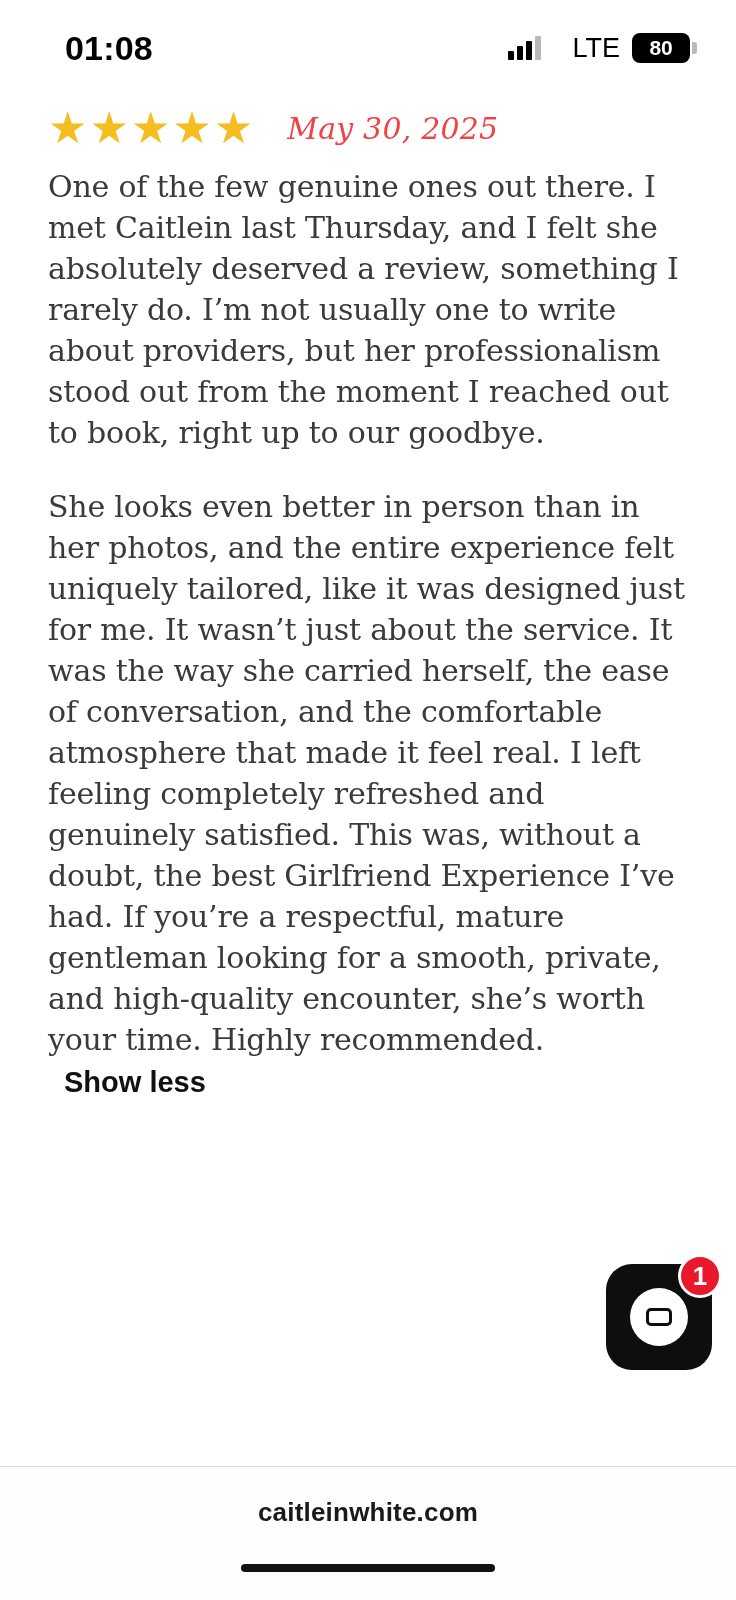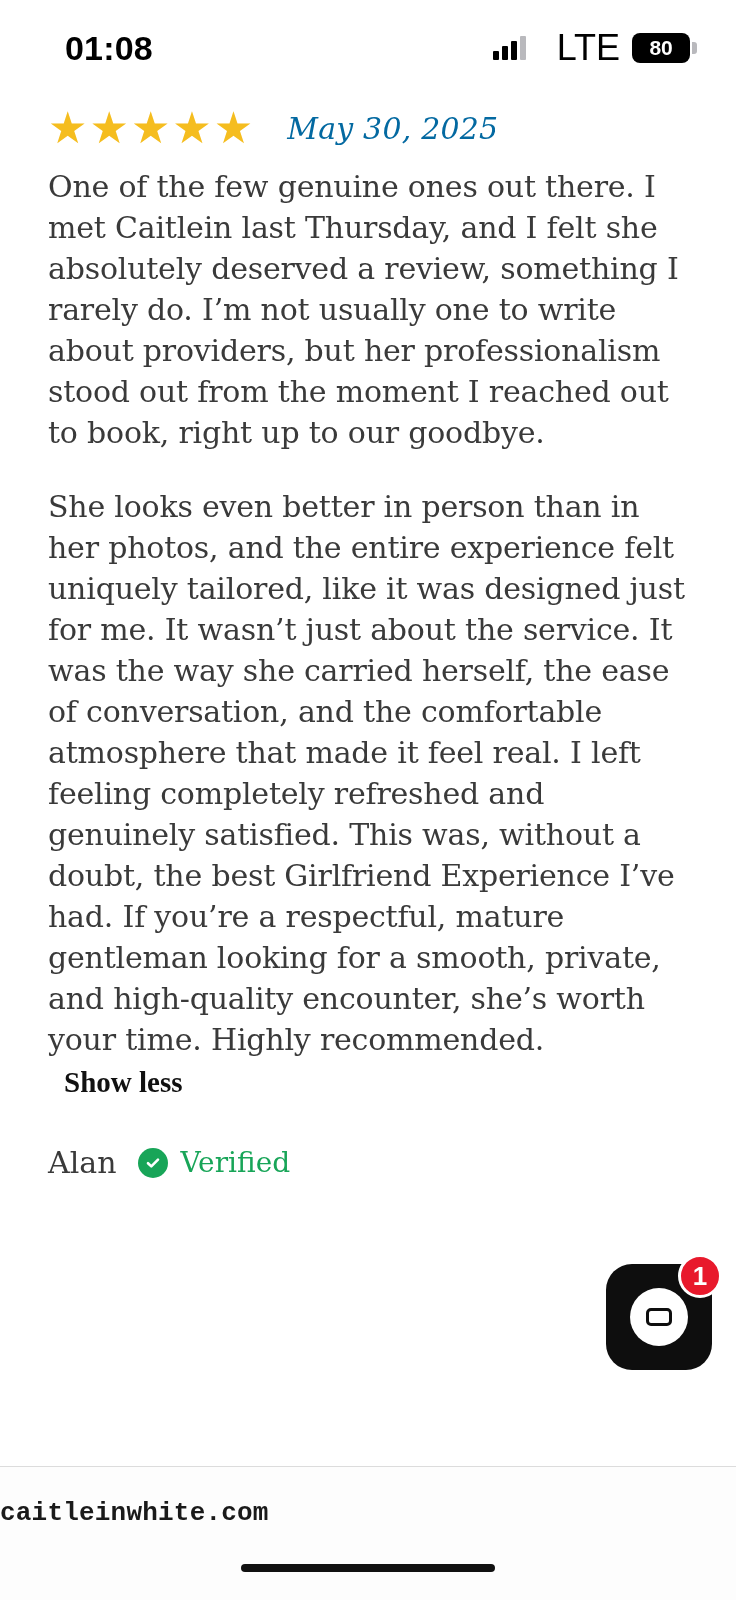--- a/index.html
+++ b/index.html
@@ -51,21 +51,21 @@
     display: block;
     width: 6px;
     background: #000;
     border-radius: 1px;
   }
   .signal i:nth-child(1) { height: 9px; }
   .signal i:nth-child(2) { height: 14px; }
   .signal i:nth-child(3) { height: 19px; }
   .signal i:nth-child(4) { height: 24px; background: #b9b9bd; }
   .lte-label {
-    font-size: 36px;
+    font-size: 27px;
     font-weight: 500;
     color: #000;
     margin-left: 19px;
   }
   .battery {
     position: relative;
     width: 58px;
     height: 30px;
     border-radius: 8px;
     background: #000;
@@ -106,40 +106,40 @@
   .stars {
     font-size: 44px;
     letter-spacing: 2px;
     color: #f5bd1f;
     line-height: 1;
   }
   .review-date {
     font-family: "DejaVu Serif", serif;
     font-style: italic;
     font-size: 30px;
-    color: #0369a1;
+    color: #ef4444;
     letter-spacing: 0.2px;
   }
   .review-body {
     margin-top: 16px;
   }
   .review-para {
     font-family: "DejaVu Serif", serif;
     font-size: 30px;
     line-height: 41px;
     color: #3a3a3a;
     letter-spacing: -0.2px;
   }
   .review-para + .review-para { margin-top: 33px; }
 
   .show-less {
     display: inline-block;
     margin-top: 6px;
     margin-left: 16px;
-    font-family: Liberation Serif, serif;
+    font-family: Liberation Sans, sans-serif;
     font-size: 29px;
     font-weight: 700;
     color: #111;
     cursor: pointer;
   }
 
   .reviewer-row {
     display: flex;
     align-items: center;
     gap: 22px;
@@ -233,23 +233,22 @@
     justify-content: center;
     border: 3px solid #ffffff;
   }
 
   
   .browser-bar {
     flex: 0 0 92px;
     border-top: 1px solid #dcdcdc;
     display: flex;
     align-items: center;
-    justify-content: flex-start;
+    justify-content: center;
     background: #fdfdfd;
-    font-family: Liberation Mono, monospace;
   }
   .browser-url {
     font-size: 26px;
     font-weight: 600;
     color: #1a1a1a;
     letter-spacing: 0.2px;
   }
   .home-indicator-wrap {
     flex: 0 0 42px;
     display: flex;
@@ -293,31 +292,20 @@
       <div class="review-date">May 30, 2025</div>
     </div>
 
     <div class="review-body">
       <p class="review-para">One of the few genuine ones out there. I met Caitlein last Thursday, and I felt she absolutely deserved a review, something I rarely do. I’m not usually one to write about providers, but her professionalism stood out from the moment I reached out to book, right up to our goodbye.</p>
       <p class="review-para">She looks even better in person than in her photos, and the entire experience felt uniquely tailored, like it was designed just for me. It wasn’t just about the service. It was the way she carried herself, the ease of conversation, and the comfortable atmosphere that made it feel real. I left feeling completely refreshed and genuinely satisfied. This was, without a doubt, the best Girlfriend Experience I’ve had. If you’re a respectful, mature gentleman looking for a smooth, private, and high-quality encounter, she’s worth your time. Highly recommended.</p>
     </div>
 
     <span class="show-less">Show less</span>
 
-    <div class="reviewer-row">
-      <span class="reviewer-name">Alan</span>
-      <span class="verified">
-        <span class="verified-badge">
-          <svg width="18" height="18" viewBox="0 0 18 18">
-              <path d="M4 9.2 L7.3 12.4 L14 5.6" fill="none" stroke="#ffffff" stroke-width="2.6" stroke-linecap="round" stroke-linejoin="round"></path>
-            </svg>
-        </span>
-        <span class="verified-text">Verified</span>
-      </span>
-    </div>
 
     
     <div class="chat-widget">
       <span class="chat-icon">
           <i></i>
         </span>
       <span class="chat-badge">1</span>
     </div>
 
   </div>

